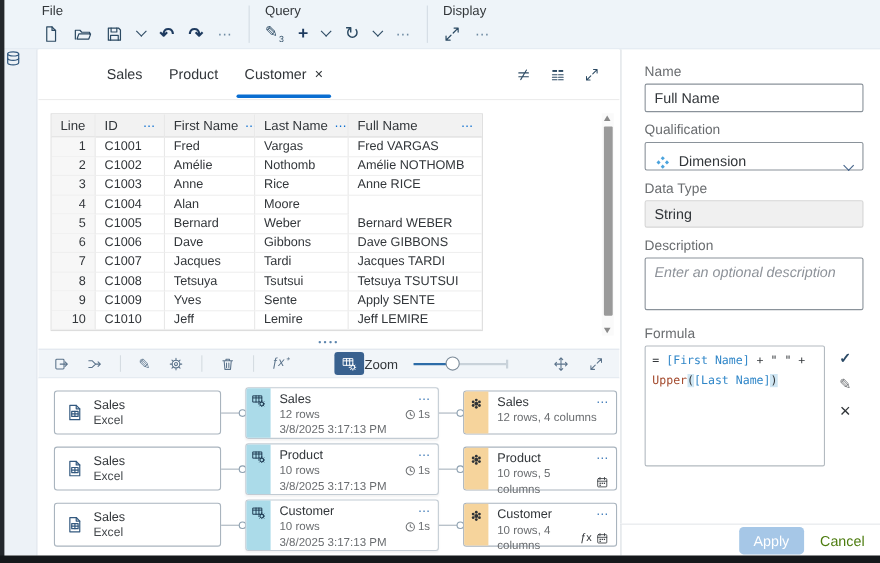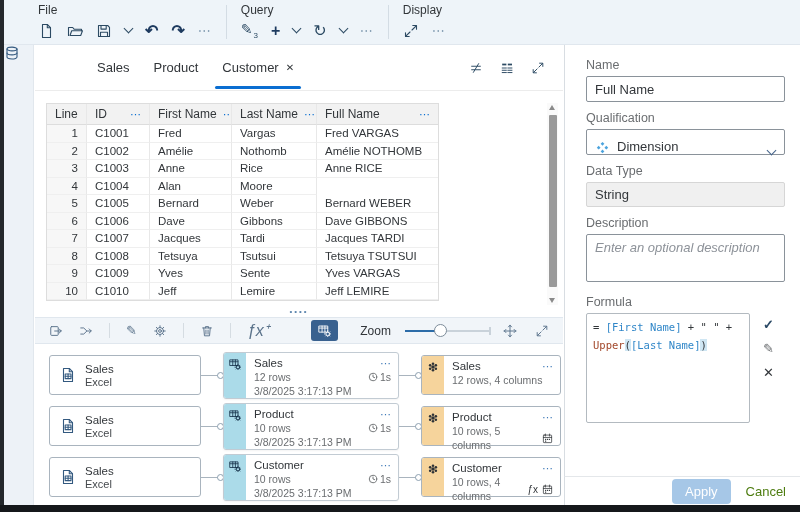--- a/index.html
+++ b/index.html
@@ -68,24 +68,24 @@
   .splitter{position:absolute;left:0;top:261px;width:528px;height:11px;display:flex;justify-content:center;align-items:center}
   .grip{color:#5b84ad;font-size:8px;letter-spacing:2px;line-height:6px}
 
   
   .btoolbar{position:absolute;left:0;top:272px;width:528px;height:27px;background:#f1f5f9;
     border-top:1px solid #e0e7ee;border-bottom:1px solid #e0e7ee;display:flex;align-items:center;
     padding:0 14px;color:#5b738b}
   .bt-gap{margin-left:16px}
   .bt-div{width:1px;height:15px;background:#d5dce2;margin-left:16px}
   .bt-pencil{font-size:13px;color:#5b738b;line-height:1}
-  .bt-fx{font-size:16px;font-style:italic;color:#5b738b;line-height:1}
+  .bt-fx{font-size:11px;font-style:italic;color:#5b738b;line-height:1}
   .bt-active{margin-left:42px;width:27px;height:21px;background:#39618f;border:none;border-radius:3px;
     display:flex;align-items:center;justify-content:center;color:#fff}
-  .zoom-label{margin-left:22px;font-size:12px;color:#32363a}
+  .zoom-label{margin-left:0;font-size:12px;color:#32363a}
   .slider{margin-left:14px;width:84px;height:16px;position:relative;display:flex;align-items:center}
   .sl-track{position:absolute;left:0;right:0;top:7.5px;height:2px;background:#c9d2da}
   .sl-fill{position:absolute;left:0;top:7.5px;height:2px;width:36px;background:#2c6ca8}
   .sl-thumb{position:absolute;left:29px;top:1px;width:13px;height:13px;border:1.5px solid #7d8c9a;
     border-radius:50%;background:#fff}
   .sl-tick{position:absolute;right:-2px;top:4px;width:1.5px;height:8px;background:#c9d2da}
   .bt-right{margin-left:auto;display:flex;align-items:center;gap:18px}
 
   
   .flow{position:absolute;left:0;top:299px;width:528px;height:161px;padding-top:6px;background:#fff}
@@ -420,21 +420,21 @@
           <div class="tcell c1">C1008</div>
           <div class="tcell c2">Tetsuya</div>
           <div class="tcell c3">Tsutsui</div>
           <div class="tcell c4">Tetsuya TSUTSUI</div>
         </div>
       <div class="trow">
           <div class="tcell c0">9</div>
           <div class="tcell c1">C1009</div>
           <div class="tcell c2">Yves</div>
           <div class="tcell c3">Sente</div>
-          <div class="tcell c4">Yves VARGAS</div>
+          <div class="tcell c4">Apply SENTE</div>
         </div>
       <div class="trow">
           <div class="tcell c0">10</div>
           <div class="tcell c1">C1010</div>
           <div class="tcell c2">Jeff</div>
           <div class="tcell c3">Lemire</div>
           <div class="tcell c4">Jeff LEMIRE</div>
         </div>
     </div>
 

